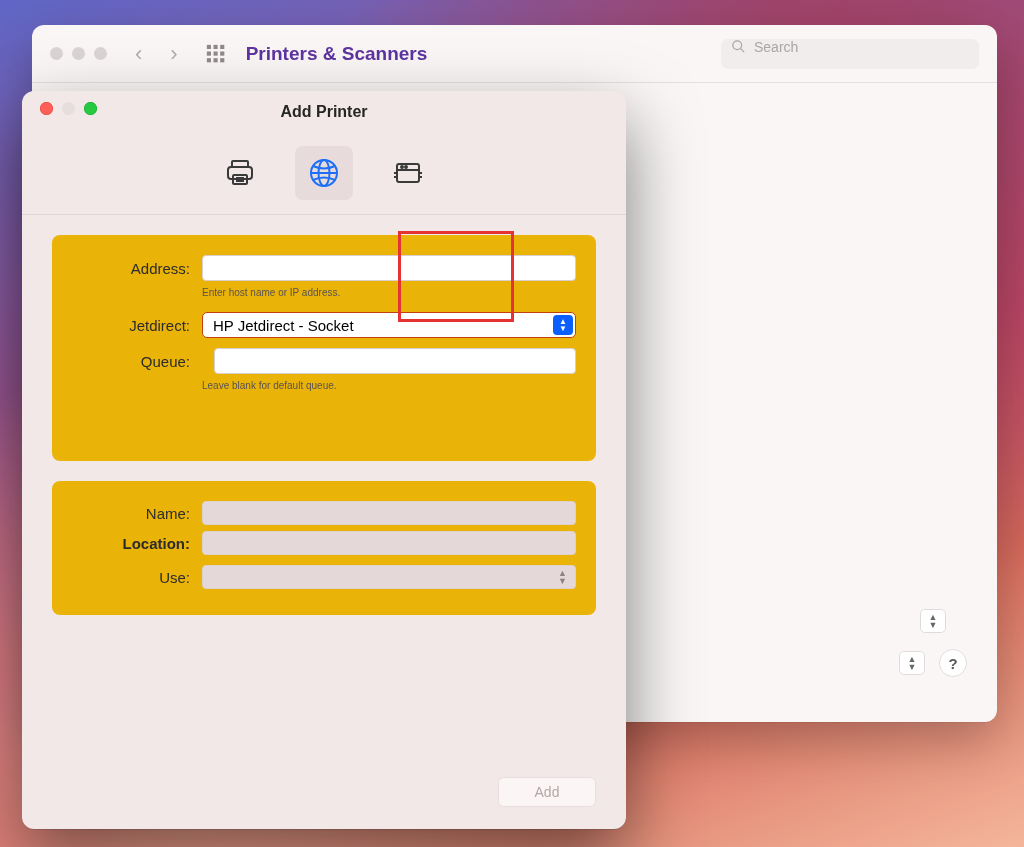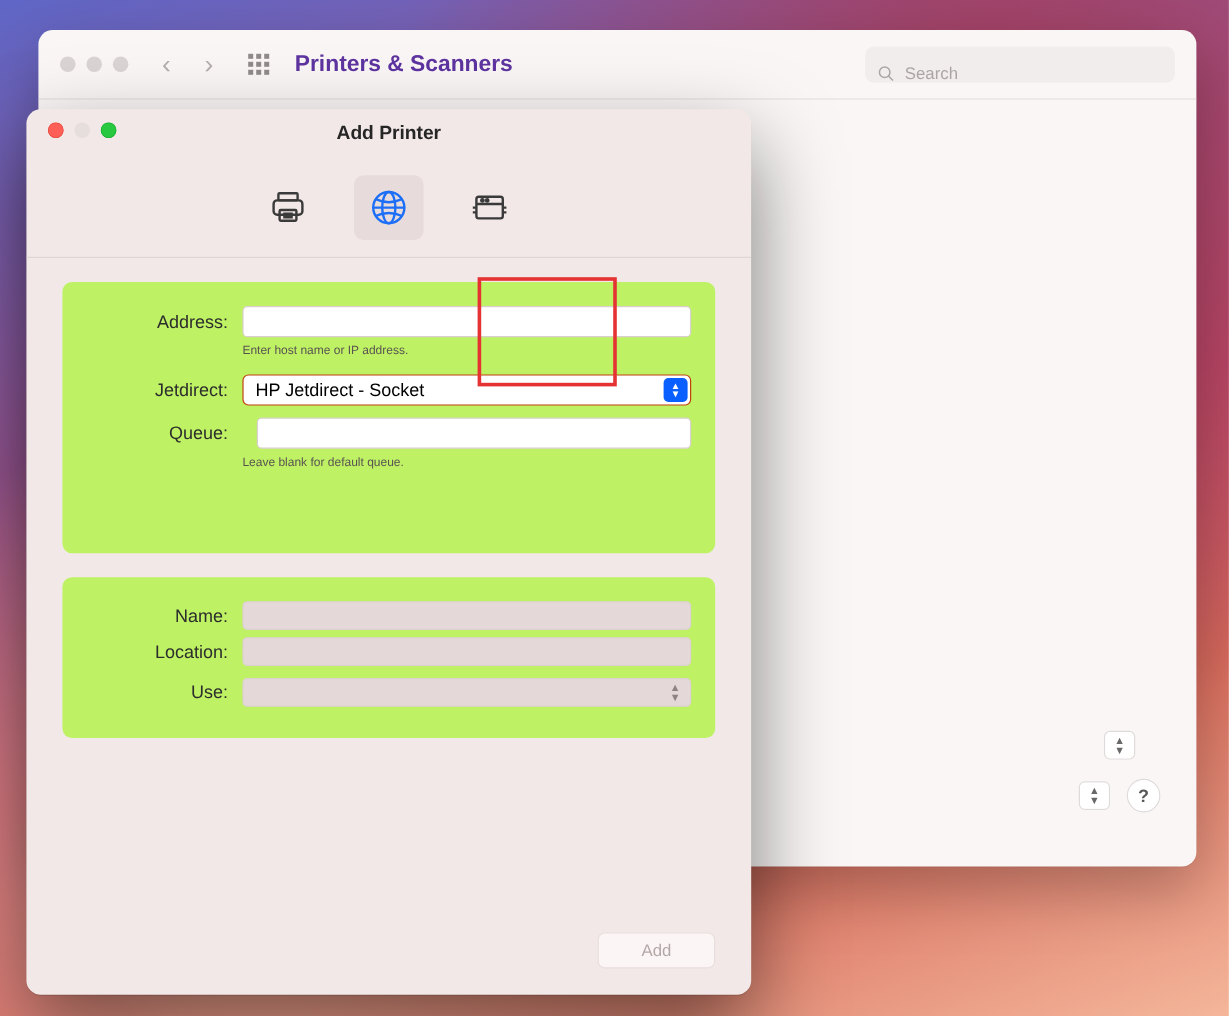--- a/index.html
+++ b/index.html
@@ -55,21 +55,21 @@
   .grid-icon { width: 20px; height: 20px; margin-left: 14px; }
   .grid-icon rect { fill: #8f8886; }
   .prefs-title {
     font-size: 19px; font-weight: 600; color: #6d28d9; margin-left: 6px;
   }
   .search-pill {
     margin-left: auto;
     width: 238px; height: 30px;
     background: #efe8e7;
     border-radius: 7px;
-    display: flex; align-items: flex-end;
+    display: flex; align-items: flex-start;
     padding: 0 10px; gap: 8px;
     color: #aaa2a1; font-size: 14px;
   }
 
   .prefs-right-controls {
     position: absolute;
     right: 30px;
     bottom: 45px;
     display: flex; align-items: center; gap: 16px;
     flex-direction: column;
@@ -135,21 +135,21 @@
   
   .hl-ip {
     left: 376px; top: 140px;
     width: 110px; height: 85px;
   }
 
   
   .panel {
     margin: 20px 30px;
     padding: 20px 20px;
-    background: #bef264;
+    background: #eab308;
     border-radius: 8px;
   }
   .panel + .panel { margin-top: 15px; }
   .row {
     display: flex; align-items: center; margin-bottom: 6px;
   }
   .row-label {
     width: 118px; text-align: right; padding-right: 12px;
     font-size: 15px; color: #2c2c2c;
   }
@@ -351,21 +351,21 @@
     <div class="hint" style="margin-bottom:0">Leave blank for default queue.</div>
   </div>
 
   <div class="panel">
     <div class="row">
       <div class="row-label">Name:</div>
       <div class="row-field">
         <div class="disabled-input"></div>
       </div>
     </div>
-    <div class="row" style="margin-top:4px;">
+    <div class="row" style="margin-top:4px;font-weight:bold;">
       <div class="row-label">Location:</div>
       <div class="row-field">
         <div class="disabled-input"></div>
       </div>
     </div>
     <div class="row" style="margin-top:10px;">
       <div class="row-label">Use:</div>
       <div class="row-field">
         <div class="disabled-select">
           <div class="dbl-caret">▲<br>▼</div>

